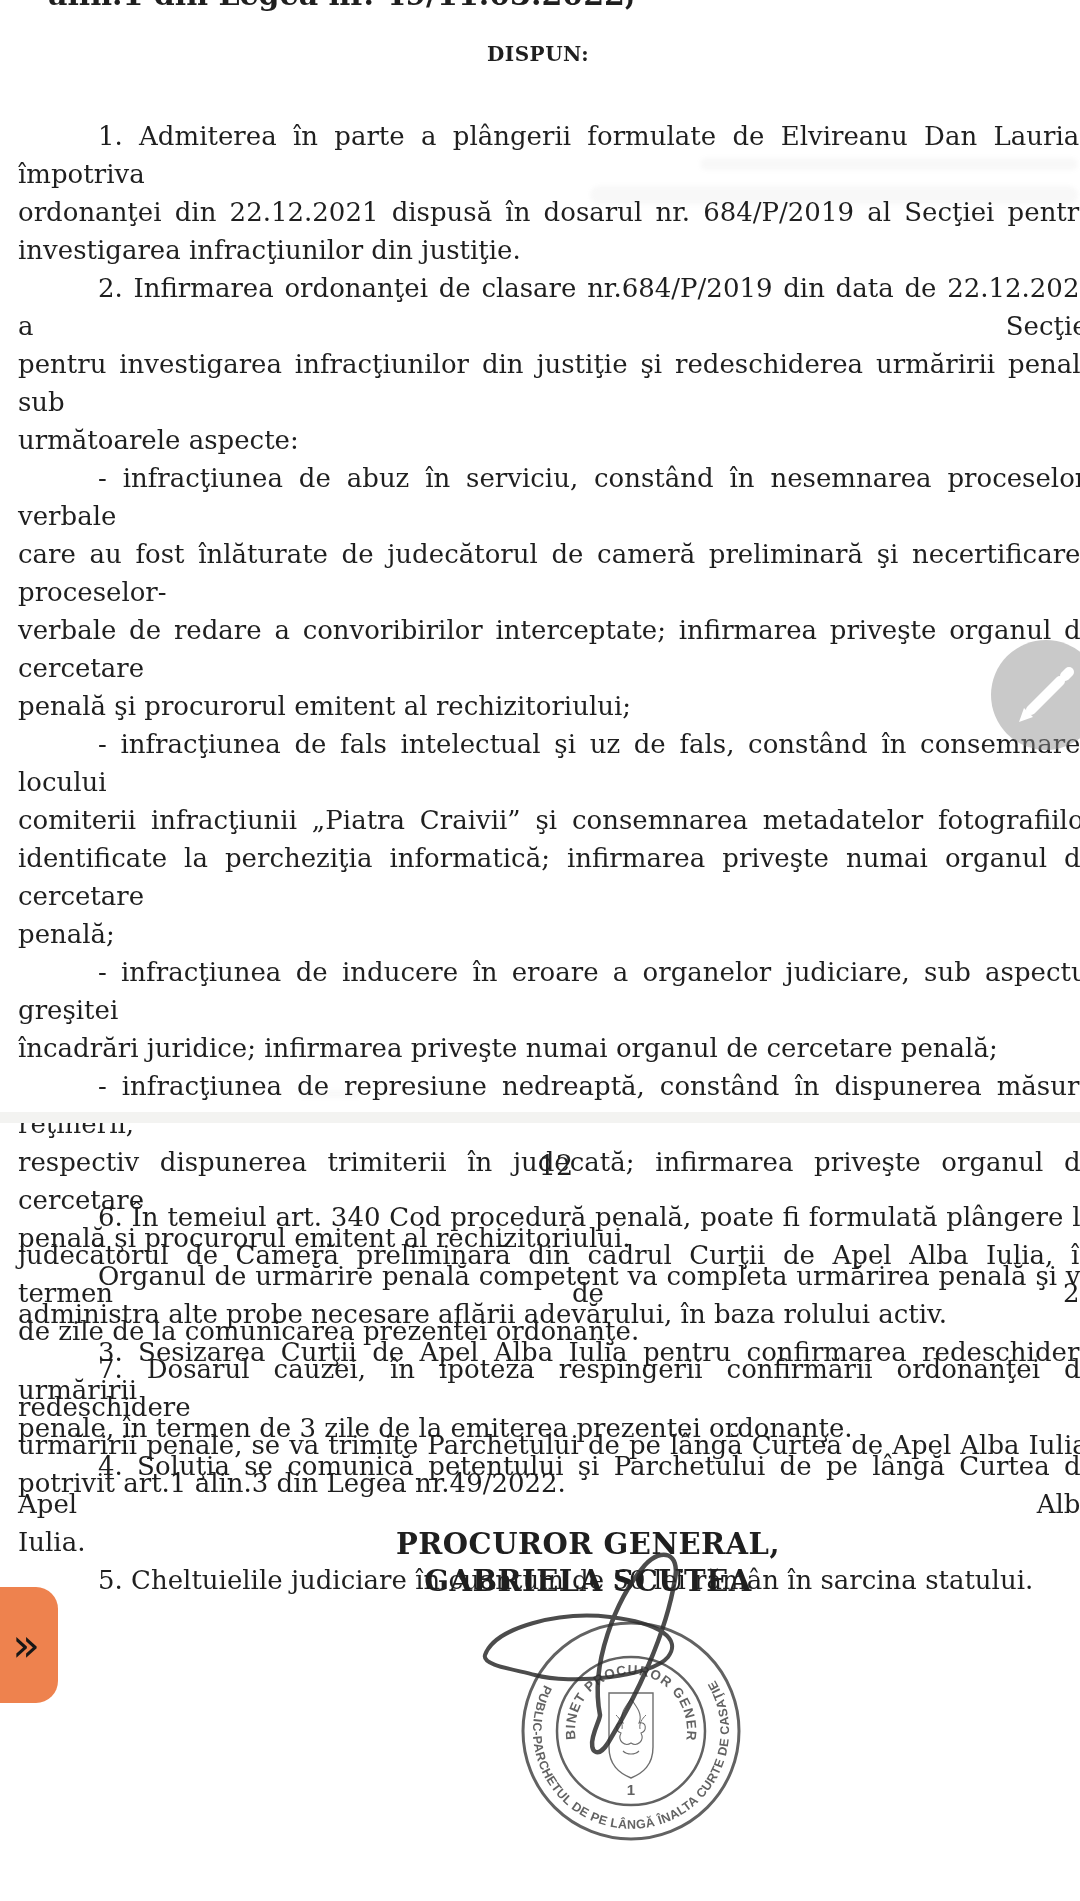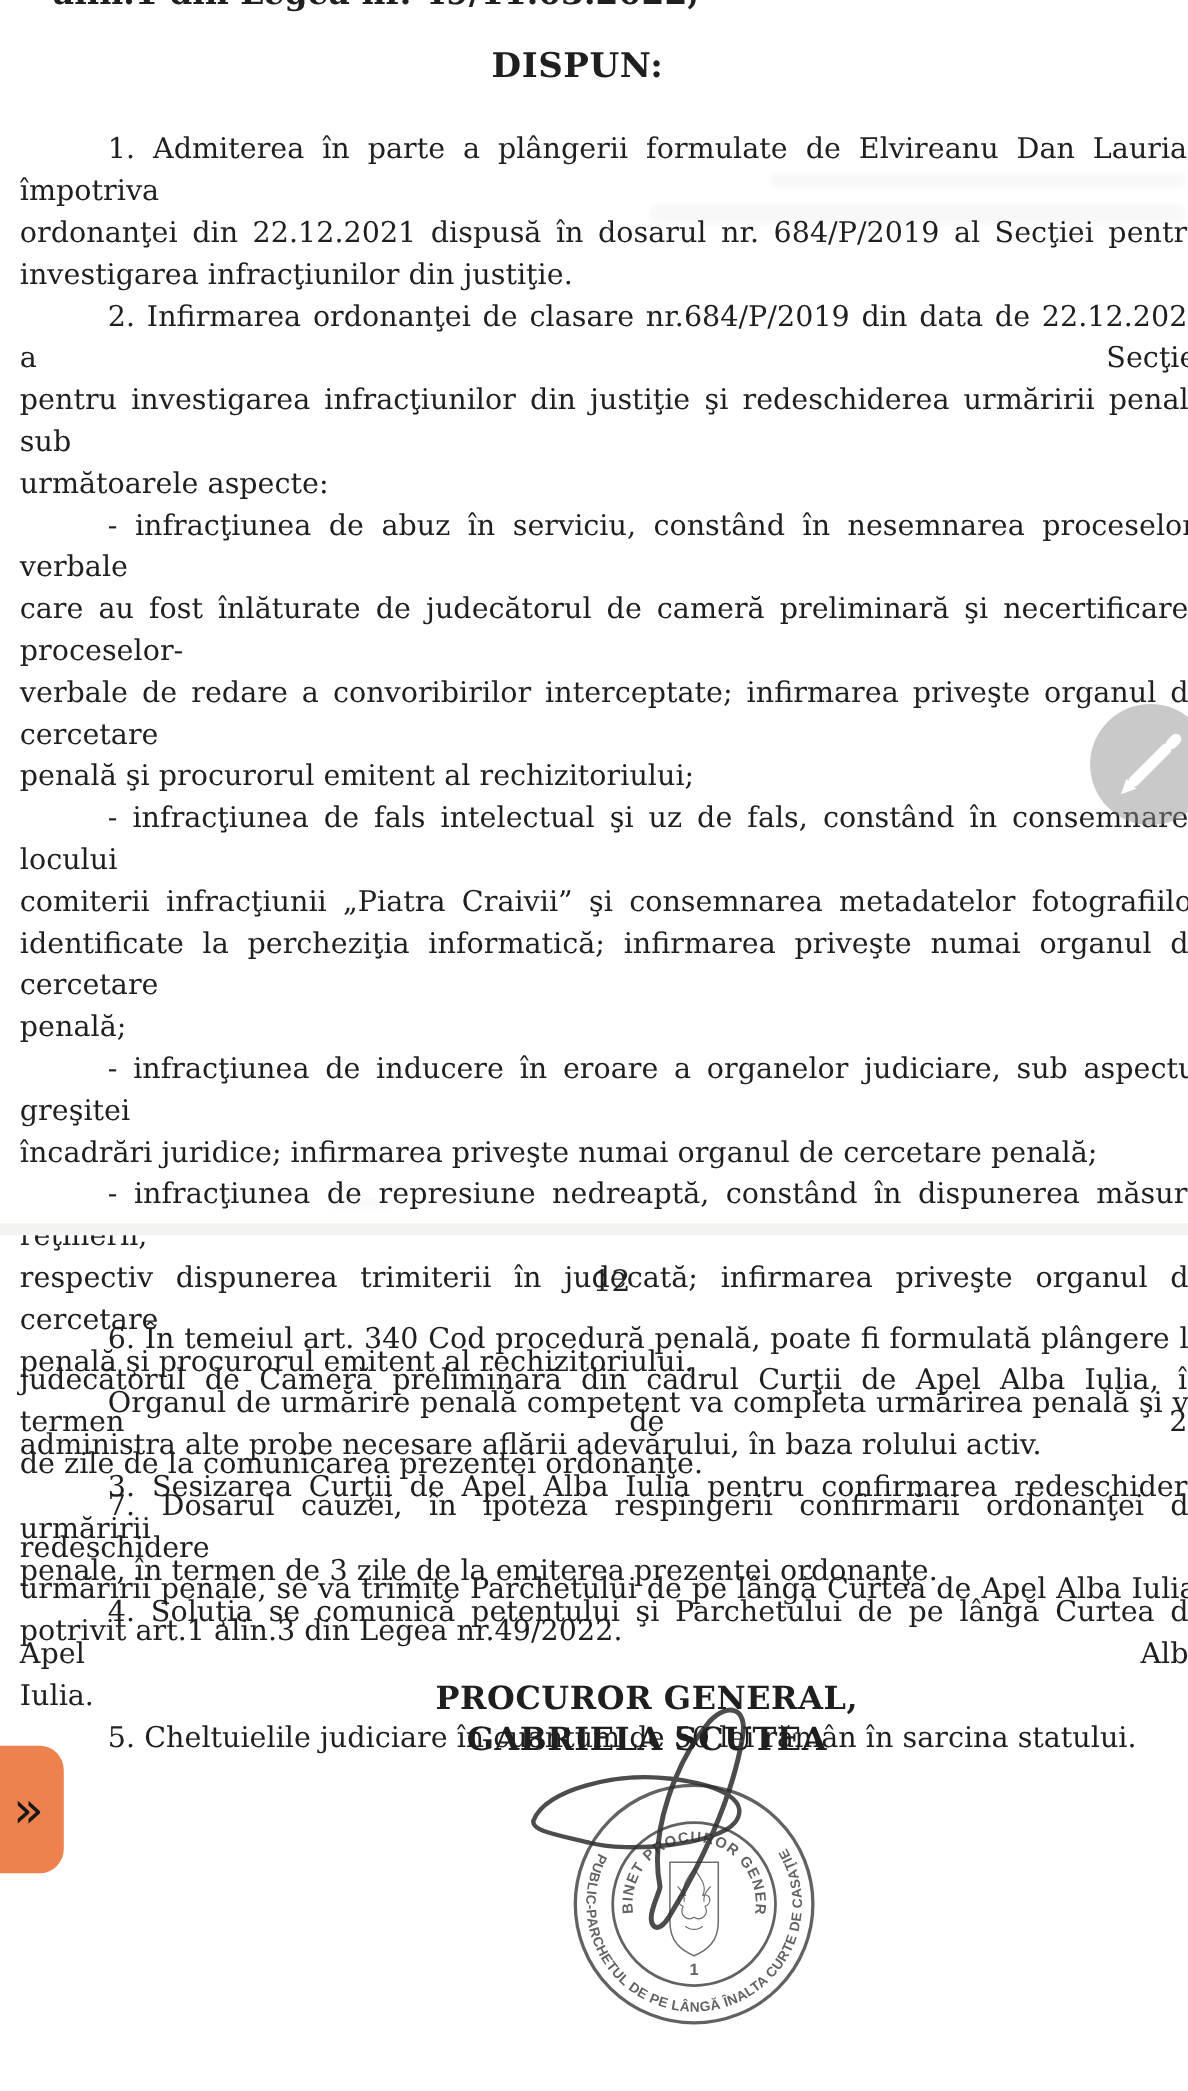--- a/index.html
+++ b/index.html
@@ -9,22 +9,22 @@
     background:#ffffff;
     overflow:hidden;
     font-family:"DejaVu Serif","Liberation Serif",serif;
     color:#1f1f1f;
   }
   .top-clip{
     position:absolute;left:48px;top:-23px;
     font-weight:bold;font-size:30px;white-space:nowrap;
   }
   .heading{
-    position:absolute;left:5px;top:42px;width:1040px;
-    text-align:center;font-weight:bold;font-size:31px;
+    position:absolute;left:18px;top:42px;width:1040px;
+    text-align:center;font-weight:bold;font-size:20px;
     letter-spacing:0.5px;
   }
   .textblock{
     position:absolute;left:18px;width:1078px;
     font-size:26px;line-height:38px;
   }
   .p11{top:117px;}
   .p12{top:1198px;}
   .para{margin:0;}
   .line{

